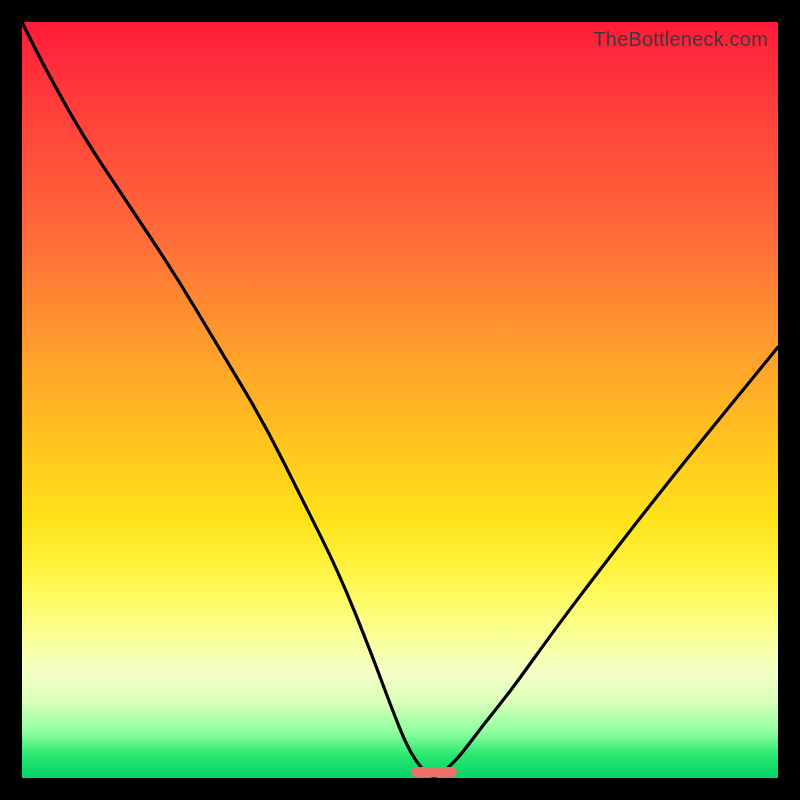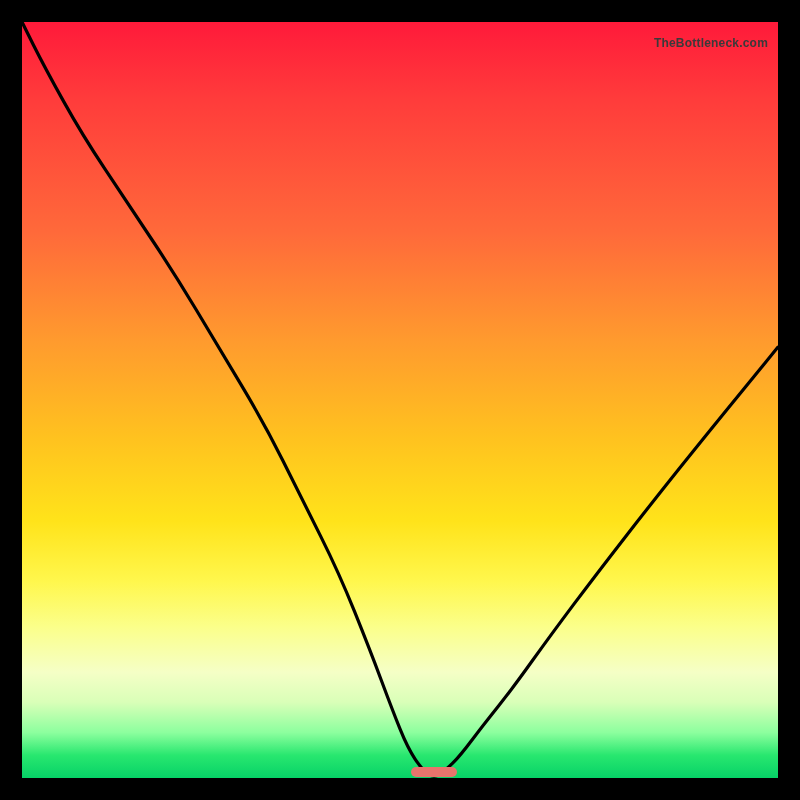--- a/index.html
+++ b/index.html
@@ -36,25 +36,25 @@
       #fbff8a 80%,
       #f5ffc6 86%,
       #d9ffb8 90%,
       #8cff9e 94%,
       #28e76f 97%,
       #06d267 100%
     );
   }
   .watermark {
     position: absolute;
-    top: 14px;
+    top: 6px;
     right: 10px;
     color: #3a3a3a;
-    font-size: 12px;
-    font-weight: 700;
+    font-size: 20px;
+    font-weight: 400;
     letter-spacing: 0.2px;
     user-select: none;
     pointer-events: none;
   }
   svg.curve {
     position: absolute;
     inset: 0;
     width: 100%;
     height: 100%;
     overflow: visible;

